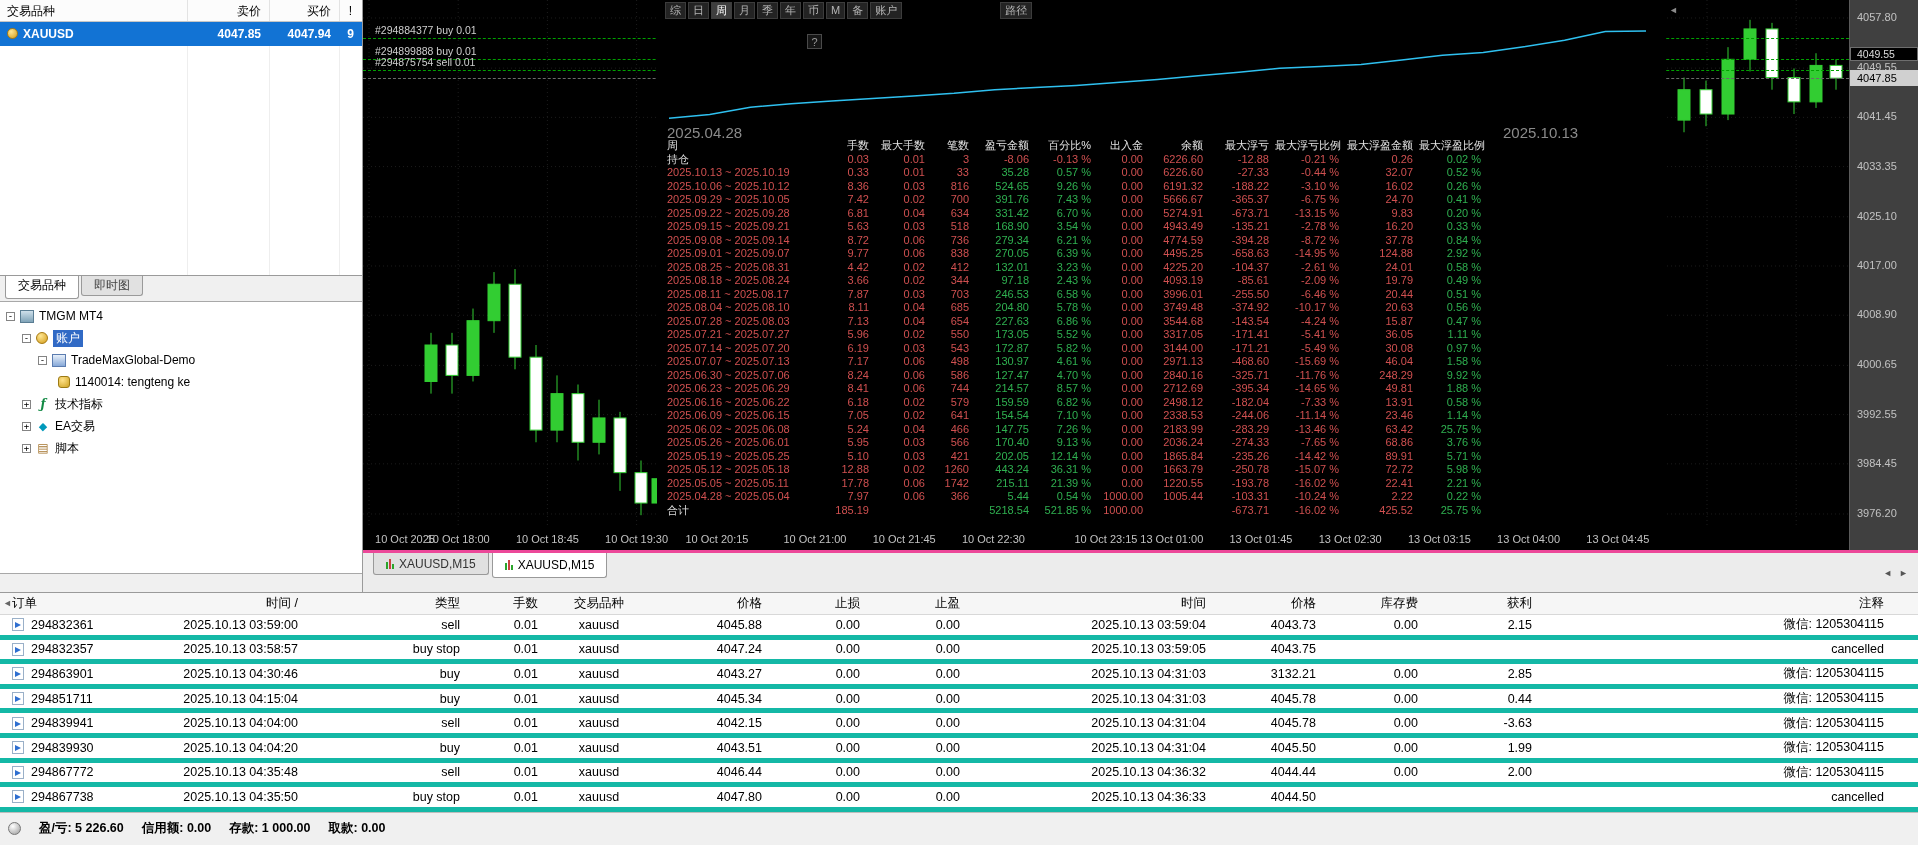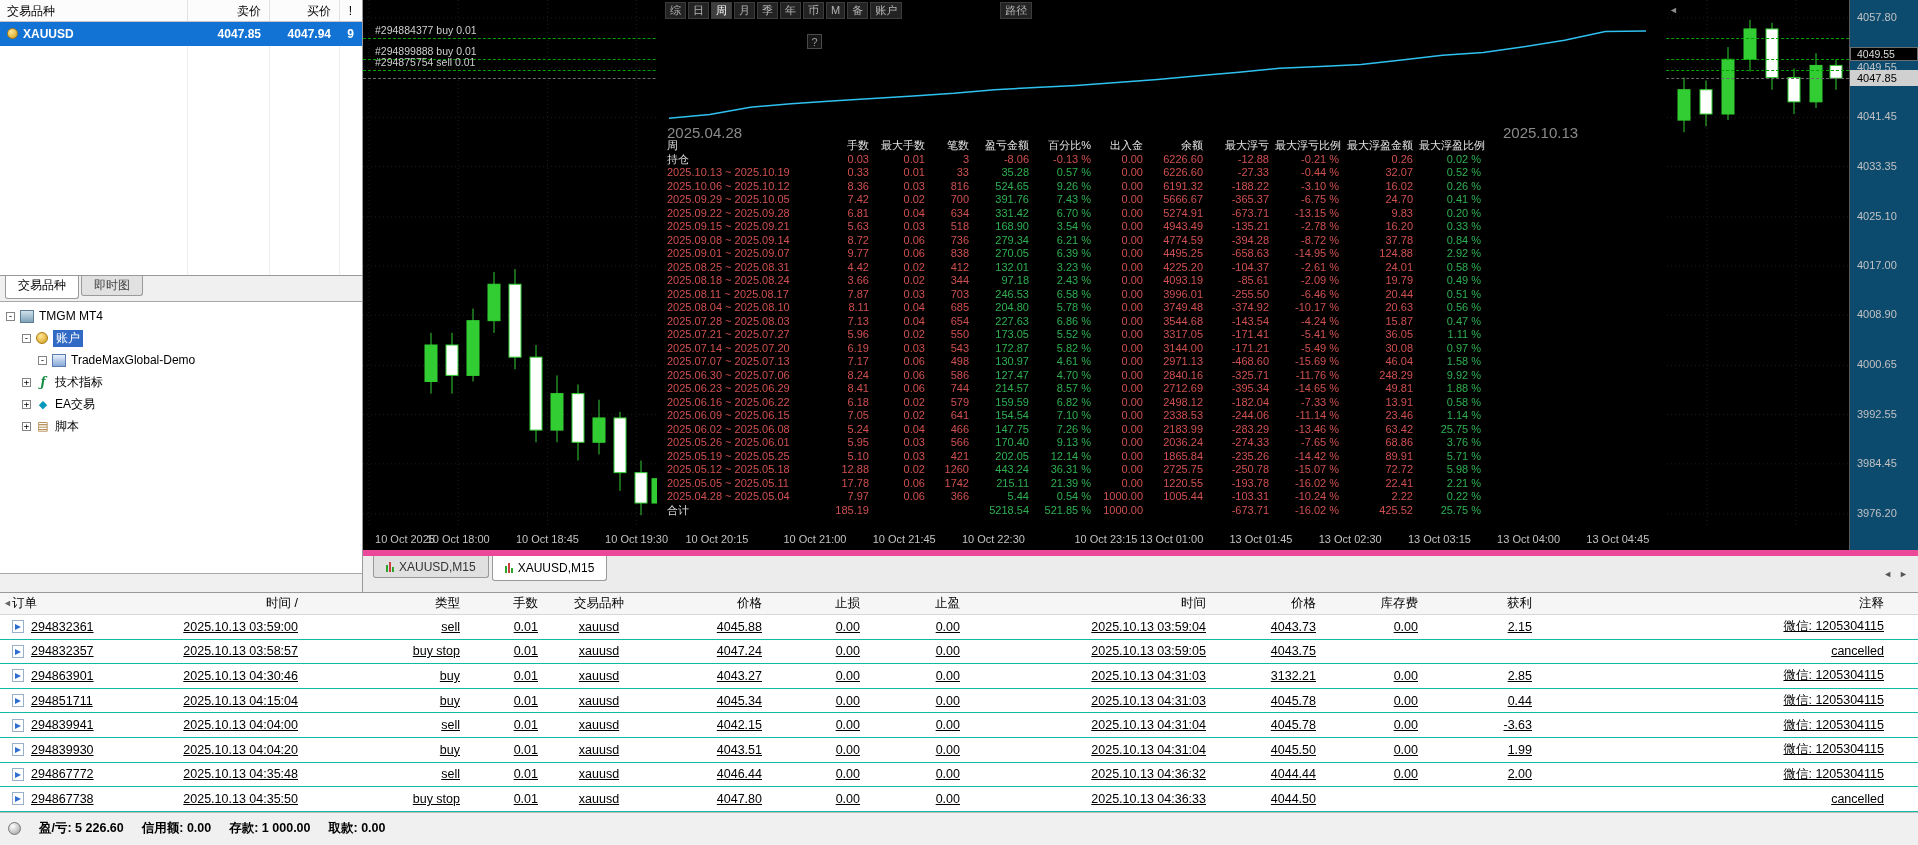--- a/index.html
+++ b/index.html
@@ -73,28 +73,28 @@
   .cv-lab{position:absolute;top:124px;font-size:15px;color:#8a8a8a;}
   .cv-l{left:10px}.cv-r{left:846px}
   .rt{position:absolute;left:8px;top:139px;}
   .rt-row{display:grid;grid-template-columns:160px 50px 56px 44px 60px 62px 52px 60px 66px 70px 74px 68px;
     height:13.5px;line-height:13.5px;font-size:11px;white-space:nowrap;}
   .rt-head{color:#e4e4e4;}
   .rt-c{text-align:right;padding-right:6px;overflow:visible;}
   .rc0{text-align:left;padding-left:2px;}
   .t-rd{color:#d05050}.t-gn{color:#2fb050}.t-wh{color:#dcdcdc}
 
-  .paxis{position:absolute;left:1486px;top:0;width:69px;height:582px;background:#0c4a6e;border-left:1px solid #5a5a5a;z-index:6;}
+  .paxis{position:absolute;left:1486px;top:0;width:69px;height:582px;background:#404040;border-left:1px solid #5a5a5a;z-index:6;}
   .pa-lab{position:absolute;left:7px;font-size:11px;color:#c2c2c2;}
   .pa-cur{position:absolute;left:0;width:69px;height:16px;background:#d0d0d0;color:#000;font-size:11px;line-height:16px;padding-left:7px;z-index:2;}
   .pa-order{position:absolute;left:0;width:68px;height:14px;border:1px solid #6e6e6e;color:#ddd;font-size:10.5px;line-height:12px;padding-left:6px;background:#000;z-index:1;}
   .taxis{position:absolute;left:0;top:528px;width:1486px;height:22px;background:#000;z-index:4;}
   .ta-lab{position:absolute;top:5px;transform:translateX(-50%);font-size:11px;color:#c2c2c2;white-space:nowrap;}
 
-  .chart-tabstrip{position:absolute;left:0;top:550px;width:1555px;height:42px;background:#ececec;border-top:6px solid #ec4899;
+  .chart-tabstrip{position:absolute;left:0;top:550px;width:1555px;height:42px;background:#ececec;border-top:3px solid #ec4899;
     display:flex;align-items:flex-start;padding-left:10px;gap:3px;}
   .ctab{display:flex;align-items:center;gap:5px;height:22px;padding:0 12px;background:#e0e0e0;border:1px solid #999;
     border-top:none;border-radius:0 0 3px 3px;font-size:12px;color:#333;}
   .ctab.active{background:#fff;height:25px;color:#000;}
   .tabicon{display:inline-flex;align-items:flex-end;gap:1px;height:10px;}
   .tabicon i{display:block;width:2px;background:#2ba52b;}
   .tabicon i:nth-child(1){height:7px}
   .tabicon i:nth-child(2){height:10px;background:#cc4040}
   .tabicon i:nth-child(3){height:5px}
   .ctab-scroll{margin-left:auto;margin-right:10px;align-self:center;color:#555;font-size:9px;display:flex;gap:7px;}
@@ -102,21 +102,21 @@
   
   .terminal{position:absolute;left:0;top:592px;width:1918px;height:253px;background:#fff;border-top:1px solid #9a9a9a;}
   .t-collapse{position:absolute;left:3px;top:5px;font-size:9px;color:#666;z-index:2;}
   .tgrid{display:grid;grid-template-columns:150px 158px 162px 78px 112px 112px 98px 100px 246px 110px 102px 114px minmax(0,1fr);align-items:center;}
   .tc{padding-right:10px;white-space:nowrap;overflow:hidden;}
   .a-l{text-align:left;padding-left:12px;}
   .a-r{text-align:right;}
   .a-c{text-align:center;}
   .a-cm{text-align:right;padding-right:34px;}
   .thead{height:22px;background:#f6f6f6;border-bottom:1px solid #d8d8d8;font-size:12.5px;}
-  .trow-o{height:24.6px;border-bottom:1px solid #14b8a6;font-size:12.5px;background:#fff;text-decoration:underline;}
+  .trow-o{height:24.6px;border-bottom:5px solid #14b8a6;font-size:12.5px;background:#fff;}
   .tfirst{display:flex;align-items:center;gap:7px;}
   .oicon{position:relative;width:12px;height:13px;background:#fff;border:1px solid #9ab0c8;flex:none;display:inline-block;}
   .oico-tri{position:absolute;left:2px;top:3px;width:0;height:0;border-left:6px solid #2f6fd0;
     border-top:3px solid transparent;border-bottom:3px solid transparent;}
   .tfoot{position:relative;height:33px;background:#f0f0f0;border-top:1px solid #bdbdbd;display:flex;align-items:center;
     gap:18px;padding-left:8px;font-weight:bold;font-size:12.5px;}
   .st-ico{width:13px;height:13px;border-radius:50%;border:1px solid #777;flex:none;
     background:radial-gradient(circle at 35% 30%,#fff,#9a9a9a);}
   .tf-total{position:absolute;left:0;width:1546px;text-align:right;font-weight:bold;}
 </style>
@@ -159,20 +159,24 @@
           </div>
           <div class="trow t1">
             <span class="exp">-</span>
             <span class="nico i-acc"></span>
             <span class="nlab sel">账户</span>
           </div>
           <div class="trow t2">
             <span class="exp">-</span>
             <span class="nico i-demo"></span>
             <span class="nlab">TradeMaxGlobal-Demo</span>
+          </div>
+          <div class="trow t3">
+            <span class="nico i-user"></span>
+            <span class="nlab">1140014: tengteng ke</span>
           </div>
           <div class="trow t1">
             <span class="exp">+</span>
             <span class="nico gi g-fx">ƒ</span>
             <span class="nlab">技术指标</span>
           </div>
           <div class="trow t1">
             <span class="exp">+</span>
             <span class="nico gi g-ea">◆</span>
             <span class="nlab">EA交易</span>
@@ -627,21 +631,21 @@
                 <div class="rt-c rc11 t-gn">5.71 %</div>
               </div>
               <div class="rt-row">
                 <div class="rt-c rc0 t-rd">2025.05.12 ~ 2025.05.18</div>
                 <div class="rt-c rc1 t-rd">12.88</div>
                 <div class="rt-c rc2 t-rd">0.02</div>
                 <div class="rt-c rc3 t-rd">1260</div>
                 <div class="rt-c rc4 t-gn">443.24</div>
                 <div class="rt-c rc5 t-gn">36.31 %</div>
                 <div class="rt-c rc6 t-rd">0.00</div>
-                <div class="rt-c rc7 t-rd">2725.75</div>
+                <div class="rt-c rc7 t-rd">1663.79</div>
                 <div class="rt-c rc8 t-rd">-250.78</div>
                 <div class="rt-c rc9 t-rd">-15.07 %</div>
                 <div class="rt-c rc10 t-rd">72.72</div>
                 <div class="rt-c rc11 t-gn">5.98 %</div>
               </div>
               <div class="rt-row">
                 <div class="rt-c rc0 t-rd">2025.05.05 ~ 2025.05.11</div>
                 <div class="rt-c rc1 t-rd">17.78</div>
                 <div class="rt-c rc2 t-rd">0.06</div>
                 <div class="rt-c rc3 t-rd">1742</div>

